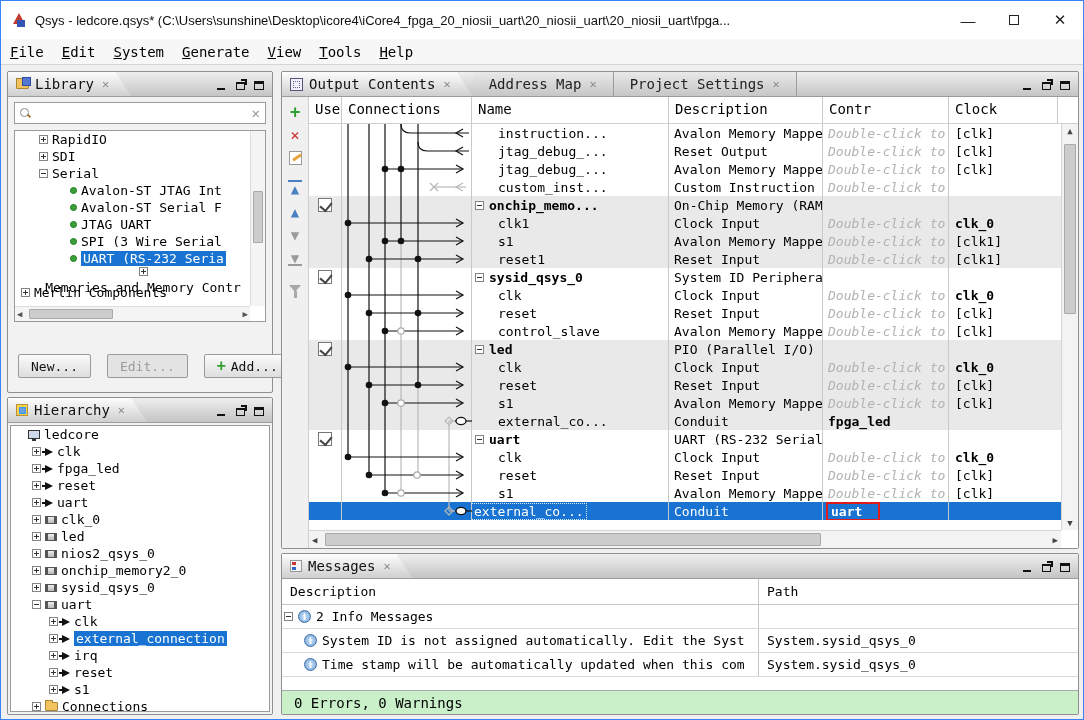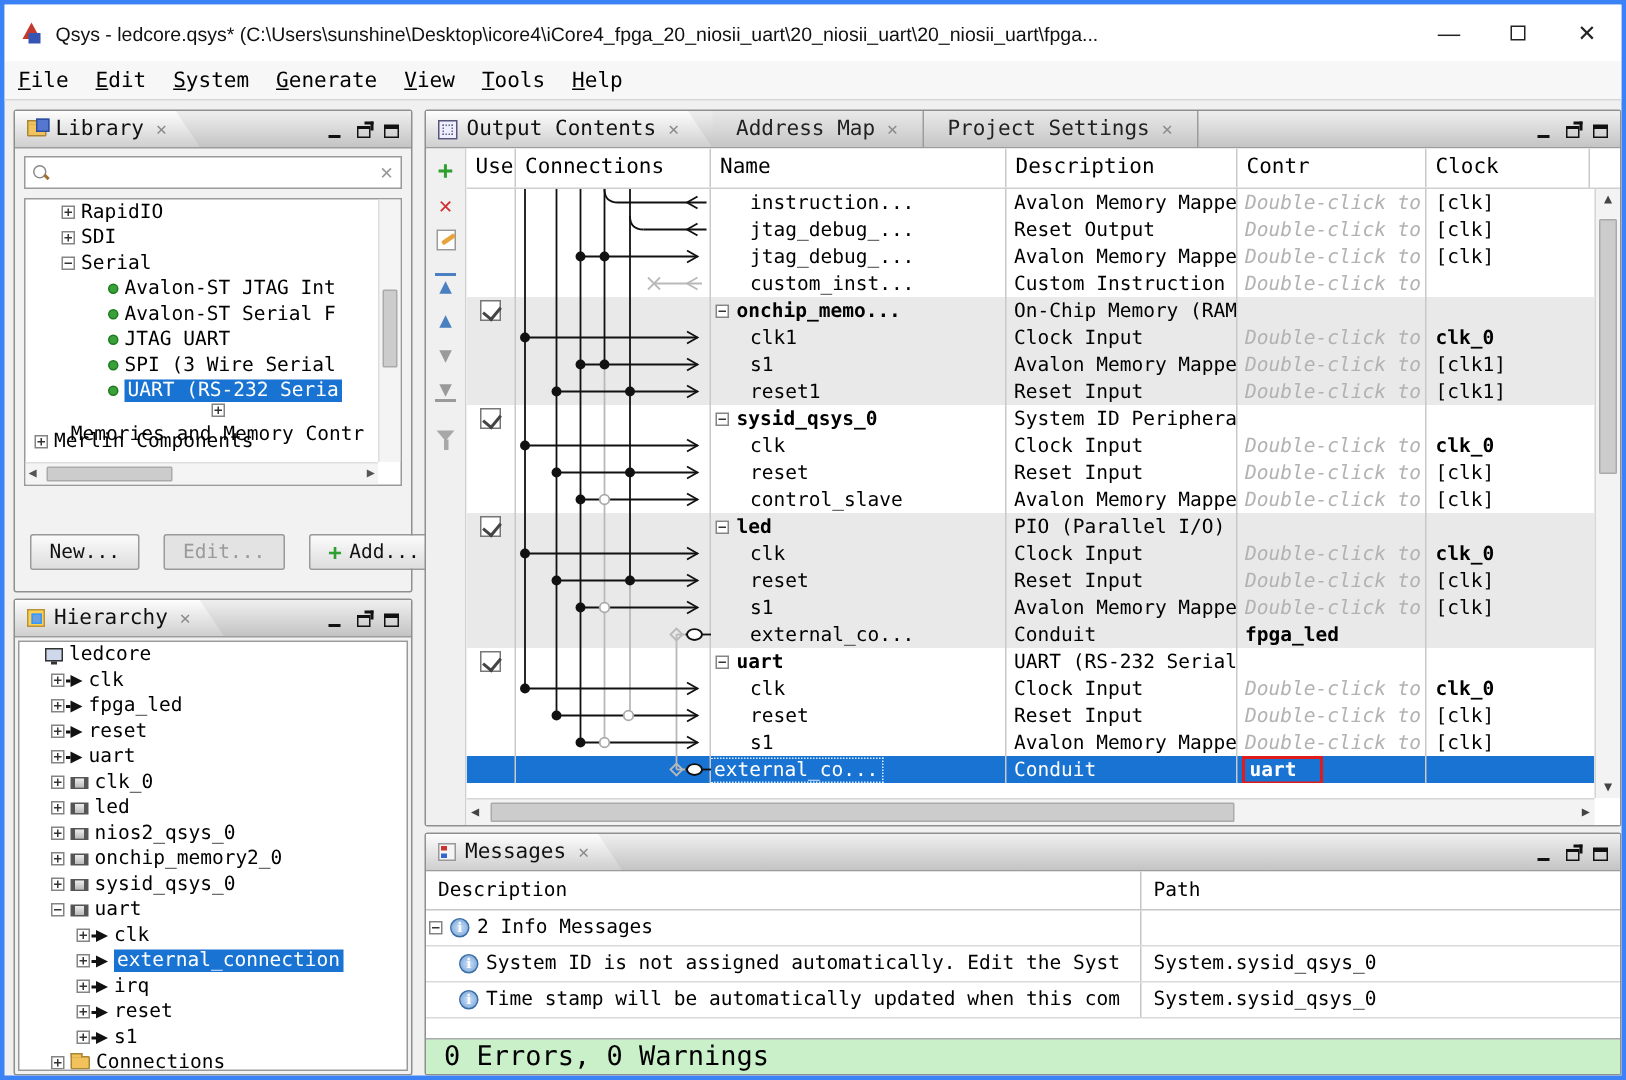--- a/index.html
+++ b/index.html
@@ -2,21 +2,21 @@
 <html><head>
 <meta charset="utf-8">
 <style>
   :root{
     --sel:#1873d2; --selText:#fff; --shade:#e9e9e9; --hint:#b2b2b2;
     --okbg:#caf0ca; --anno:#e01b1b; --panelBorder:#8f8f8f; --grid:#c9c9c9;
   }
   *{box-sizing:border-box; margin:0; padding:0;}
   body{background:#dcdcdc; font-family:"DejaVu Sans Mono", monospace;}
   .window{position:relative; width:1084px; height:720px; background:#f0f0f0;
-    border:3px solid #3b82f6; overflow:hidden;}
+    border:1px solid #3b82f6; overflow:hidden;}
   
   .titlebar{position:absolute; left:0; top:0; right:0; height:38px; background:#fff;
     display:flex; align-items:center; font-family:"Liberation Sans", sans-serif;}
   .app-icon{width:16px; height:16px; margin:0 8px 0 10px; position:relative; flex:0 0 auto;}
   .app-icon::before{content:""; position:absolute; left:2px; top:1px; width:0; height:0;
     border-left:6px solid transparent; border-right:6px solid transparent; border-bottom:11px solid #c23a2f;}
   .app-icon::after{content:""; position:absolute; left:6px; top:8px; width:8px; height:7px; background:#3455b4;}
   .title-text{font-size:13px; color:#111; white-space:nowrap; overflow:hidden; flex:1 1 auto;}
   .win-controls{display:flex; flex:0 0 auto; height:100%;}
   .win-btn{width:46px; height:100%; display:flex; align-items:center; justify-content:center;
@@ -145,21 +145,21 @@
   .arrow-ch{color:#444; font-size:9px; text-align:center; width:100%;}
   
   .msg-grid{position:absolute; left:0; top:25px; right:0; bottom:0; background:#fff; font-size:13px;}
   .msg-headrow{display:flex; height:26px; border-bottom:1px solid #c6c6c6;}
   .msg-hcell{padding:5px 0 0 8px;}
   .msg-desc{flex:1 1 auto; overflow:hidden; white-space:nowrap;}
   .msg-path{width:320px; border-left:1px solid #c6c6c6; flex:0 0 auto; overflow:hidden; white-space:nowrap;}
   .msg-row{display:flex; height:24px; border-bottom:1px solid #d9d9d9; align-items:stretch;}
   .msg-cell{display:flex; align-items:center; gap:5px; padding-left:8px; overflow:hidden; white-space:nowrap;}
   .status-bar{position:absolute; left:0; right:0; bottom:0; height:24px; background:var(--okbg);
-    border-top:1px solid #aaa; display:flex; align-items:center; padding-left:12px; font-size:18px;}
+    border-top:1px solid #aaa; display:flex; align-items:center; padding-left:12px; font-size:14px;}
 </style>
 </head>
 <body>
 
 <div class="window">
 
   <div class="titlebar">
     <span class="app-icon"></span>
     <span class="title-text">Qsys - ledcore.qsys* (C:\Users\sunshine\Desktop\icore4\iCore4_fpga_20_niosii_uart\20_niosii_uart\20_niosii_uart\fpga...</span>
     <span class="win-controls">

